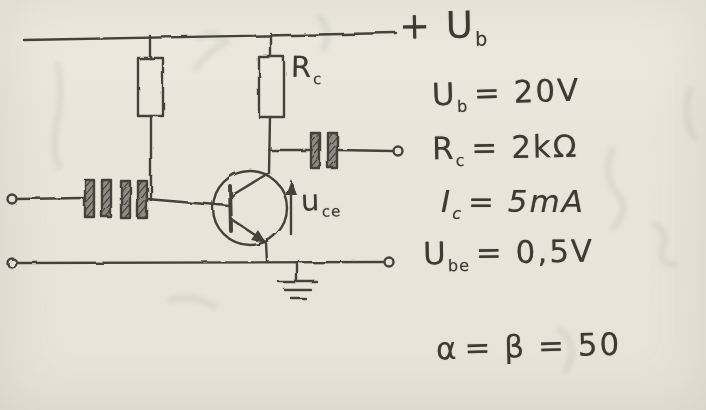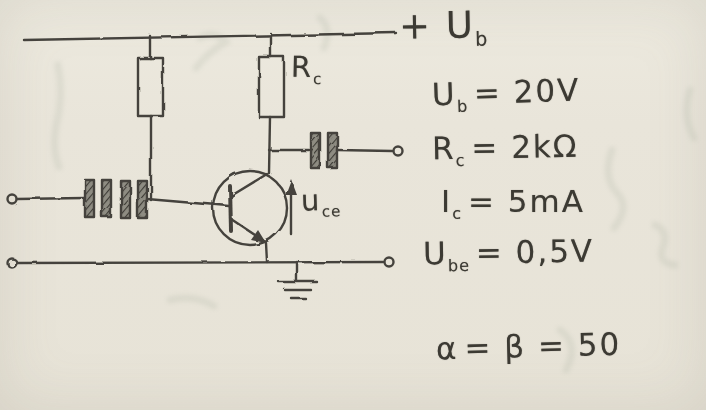--- a/index.html
+++ b/index.html
@@ -21,21 +21,21 @@
     letter-spacing:2px;
   }
   .label sub,.eq sub{font-size:.52em;letter-spacing:1px;}
   .supply-label{left:399px;top:4px;font-size:37px;transform:rotate(-1deg);}
   .rc-label{left:291px;top:50px;font-size:29px;transform:rotate(1deg);}
   .uce-label{left:301px;top:183px;font-size:29px;transform:rotate(-2deg);}
   .eq{font-size:31px;}
   .eq .r{margin-left:6px;}
   .eq-0{left:432px;top:74px;transform:rotate(-2deg);}
   .eq-1{left:432px;top:129px;transform:rotate(-1deg);}
-  .eq-2{left:441px;top:183px;}
+  .eq-2{left:441px;top:183px;font-style:italic;}
   .eq-3{left:423px;top:234px;transform:rotate(-1deg);}
   .eq-4{left:436px;top:328px;transform:rotate(-1.5deg);}
 </style>
 </head>
 <body>
 
 <div class="paper">
 
   <svg width="706" height="410" viewBox="0 0 706 410">
     <defs>

